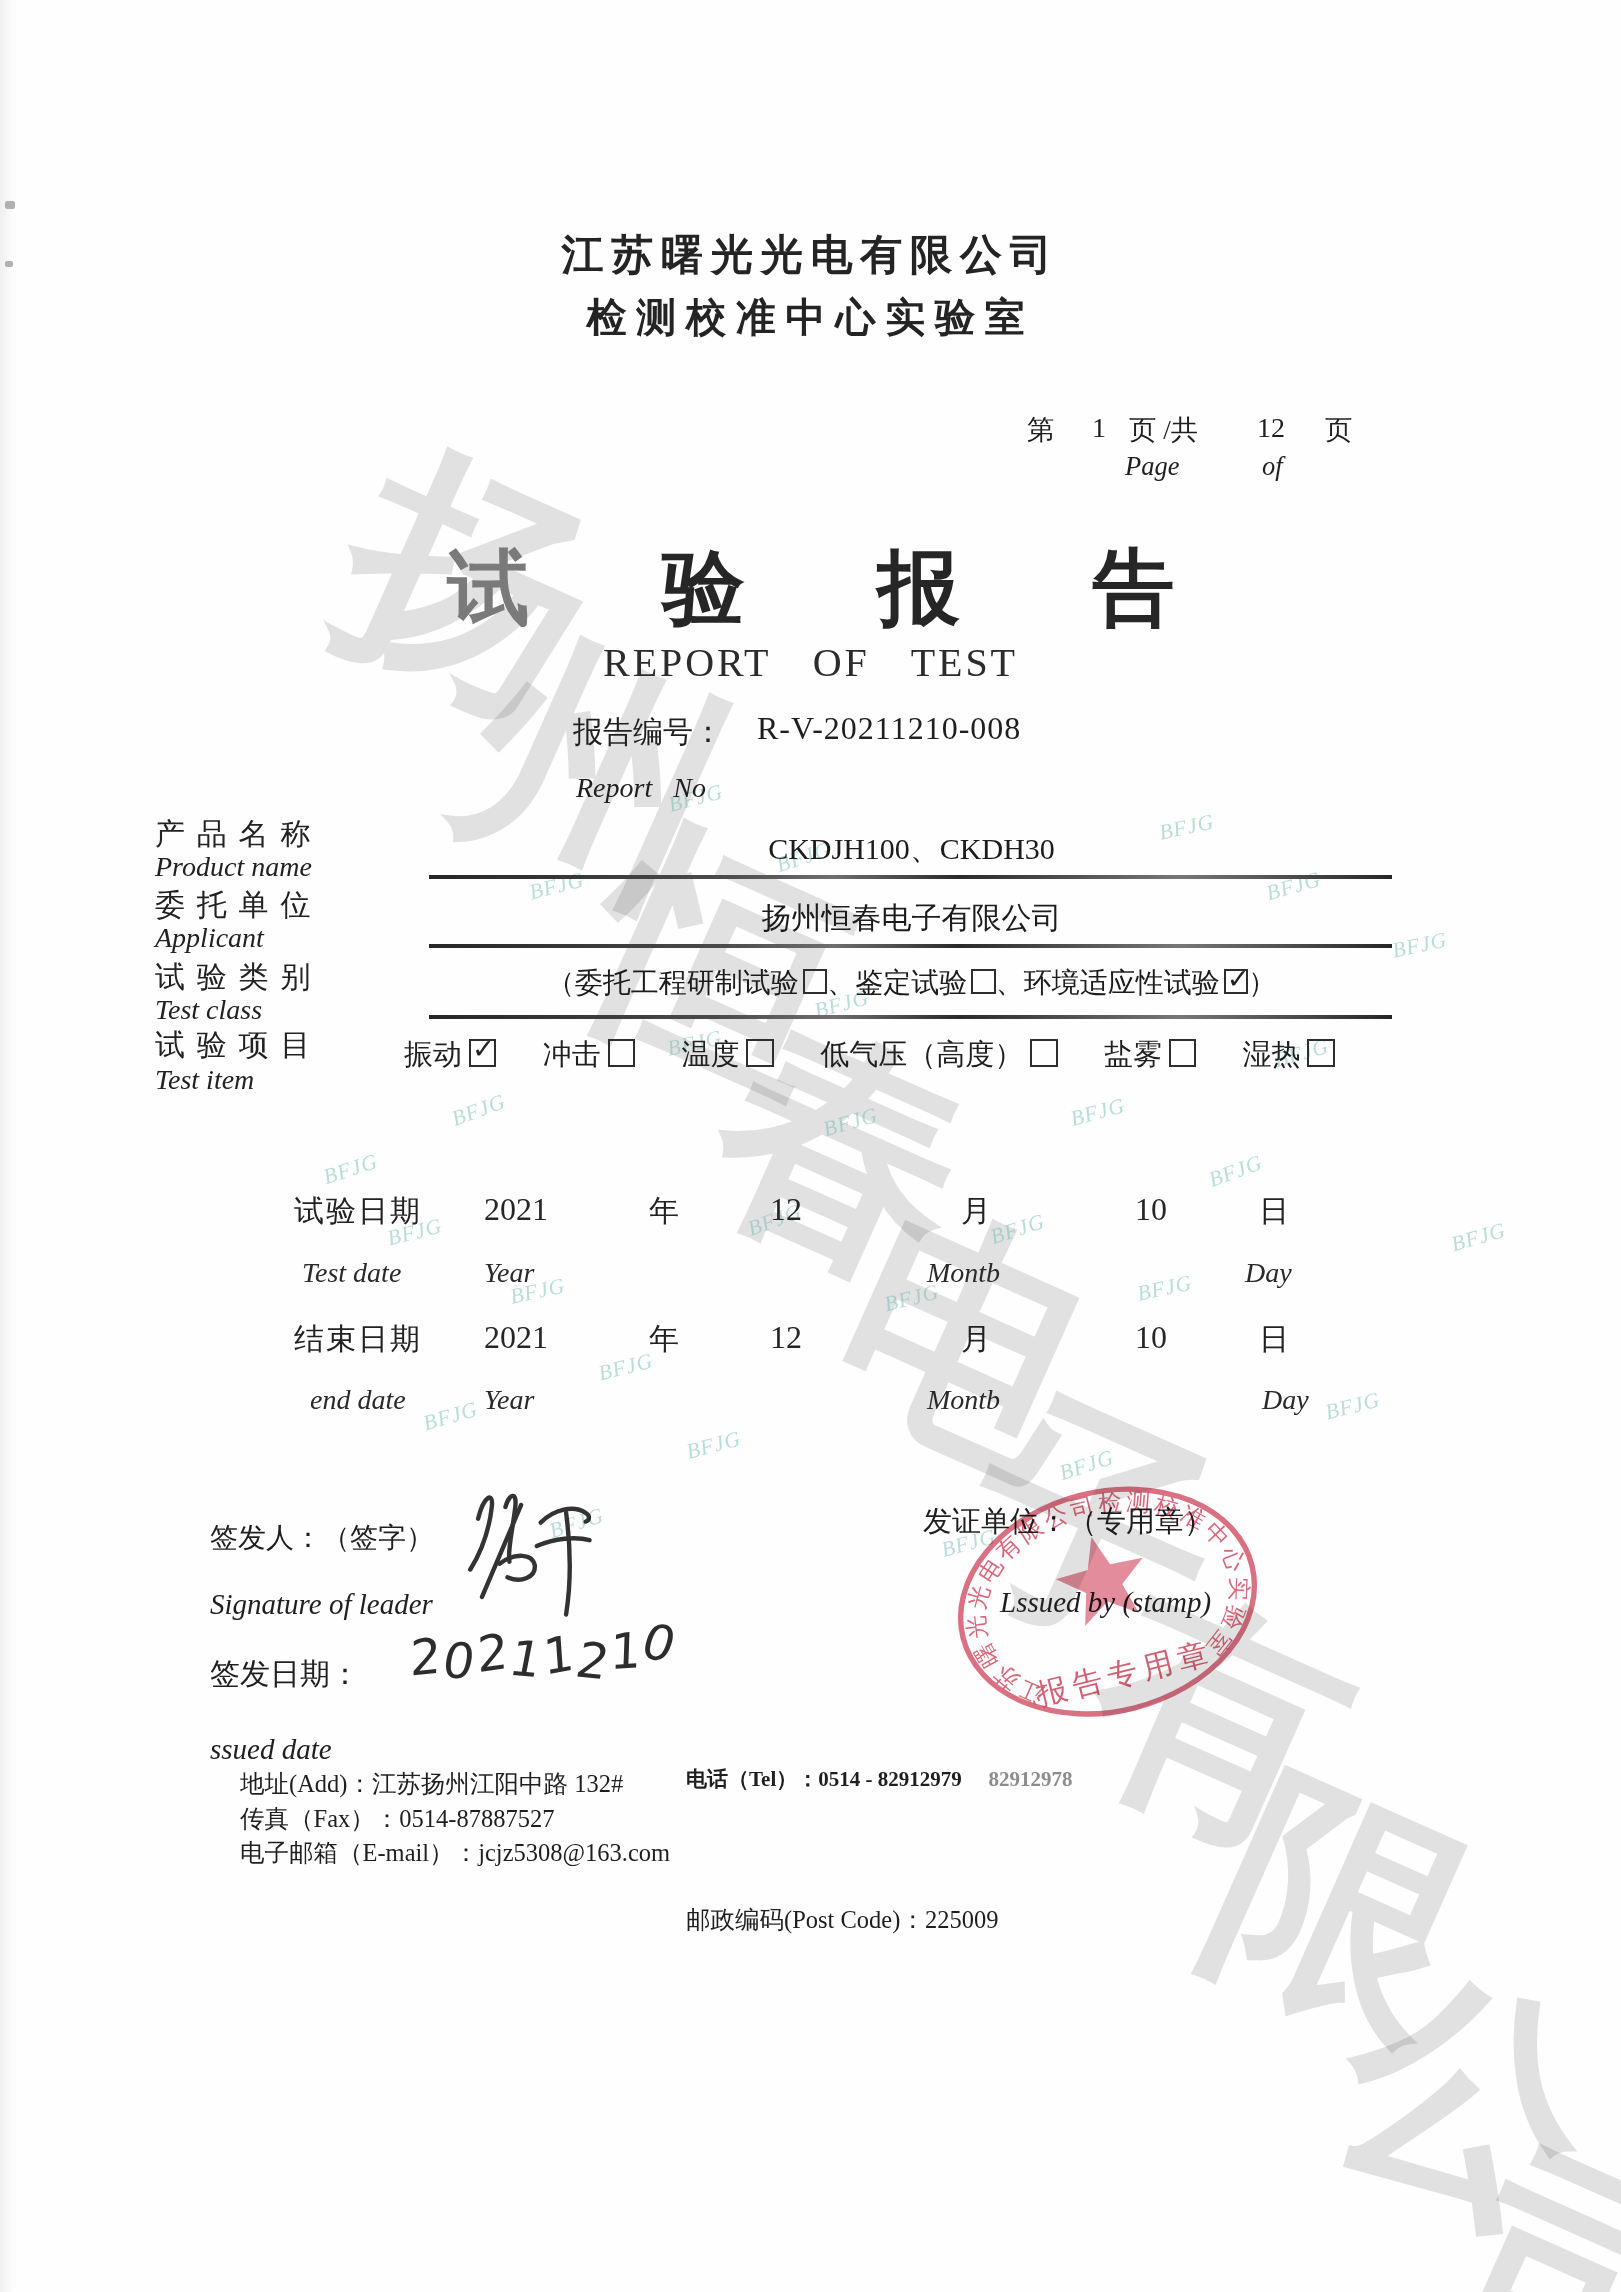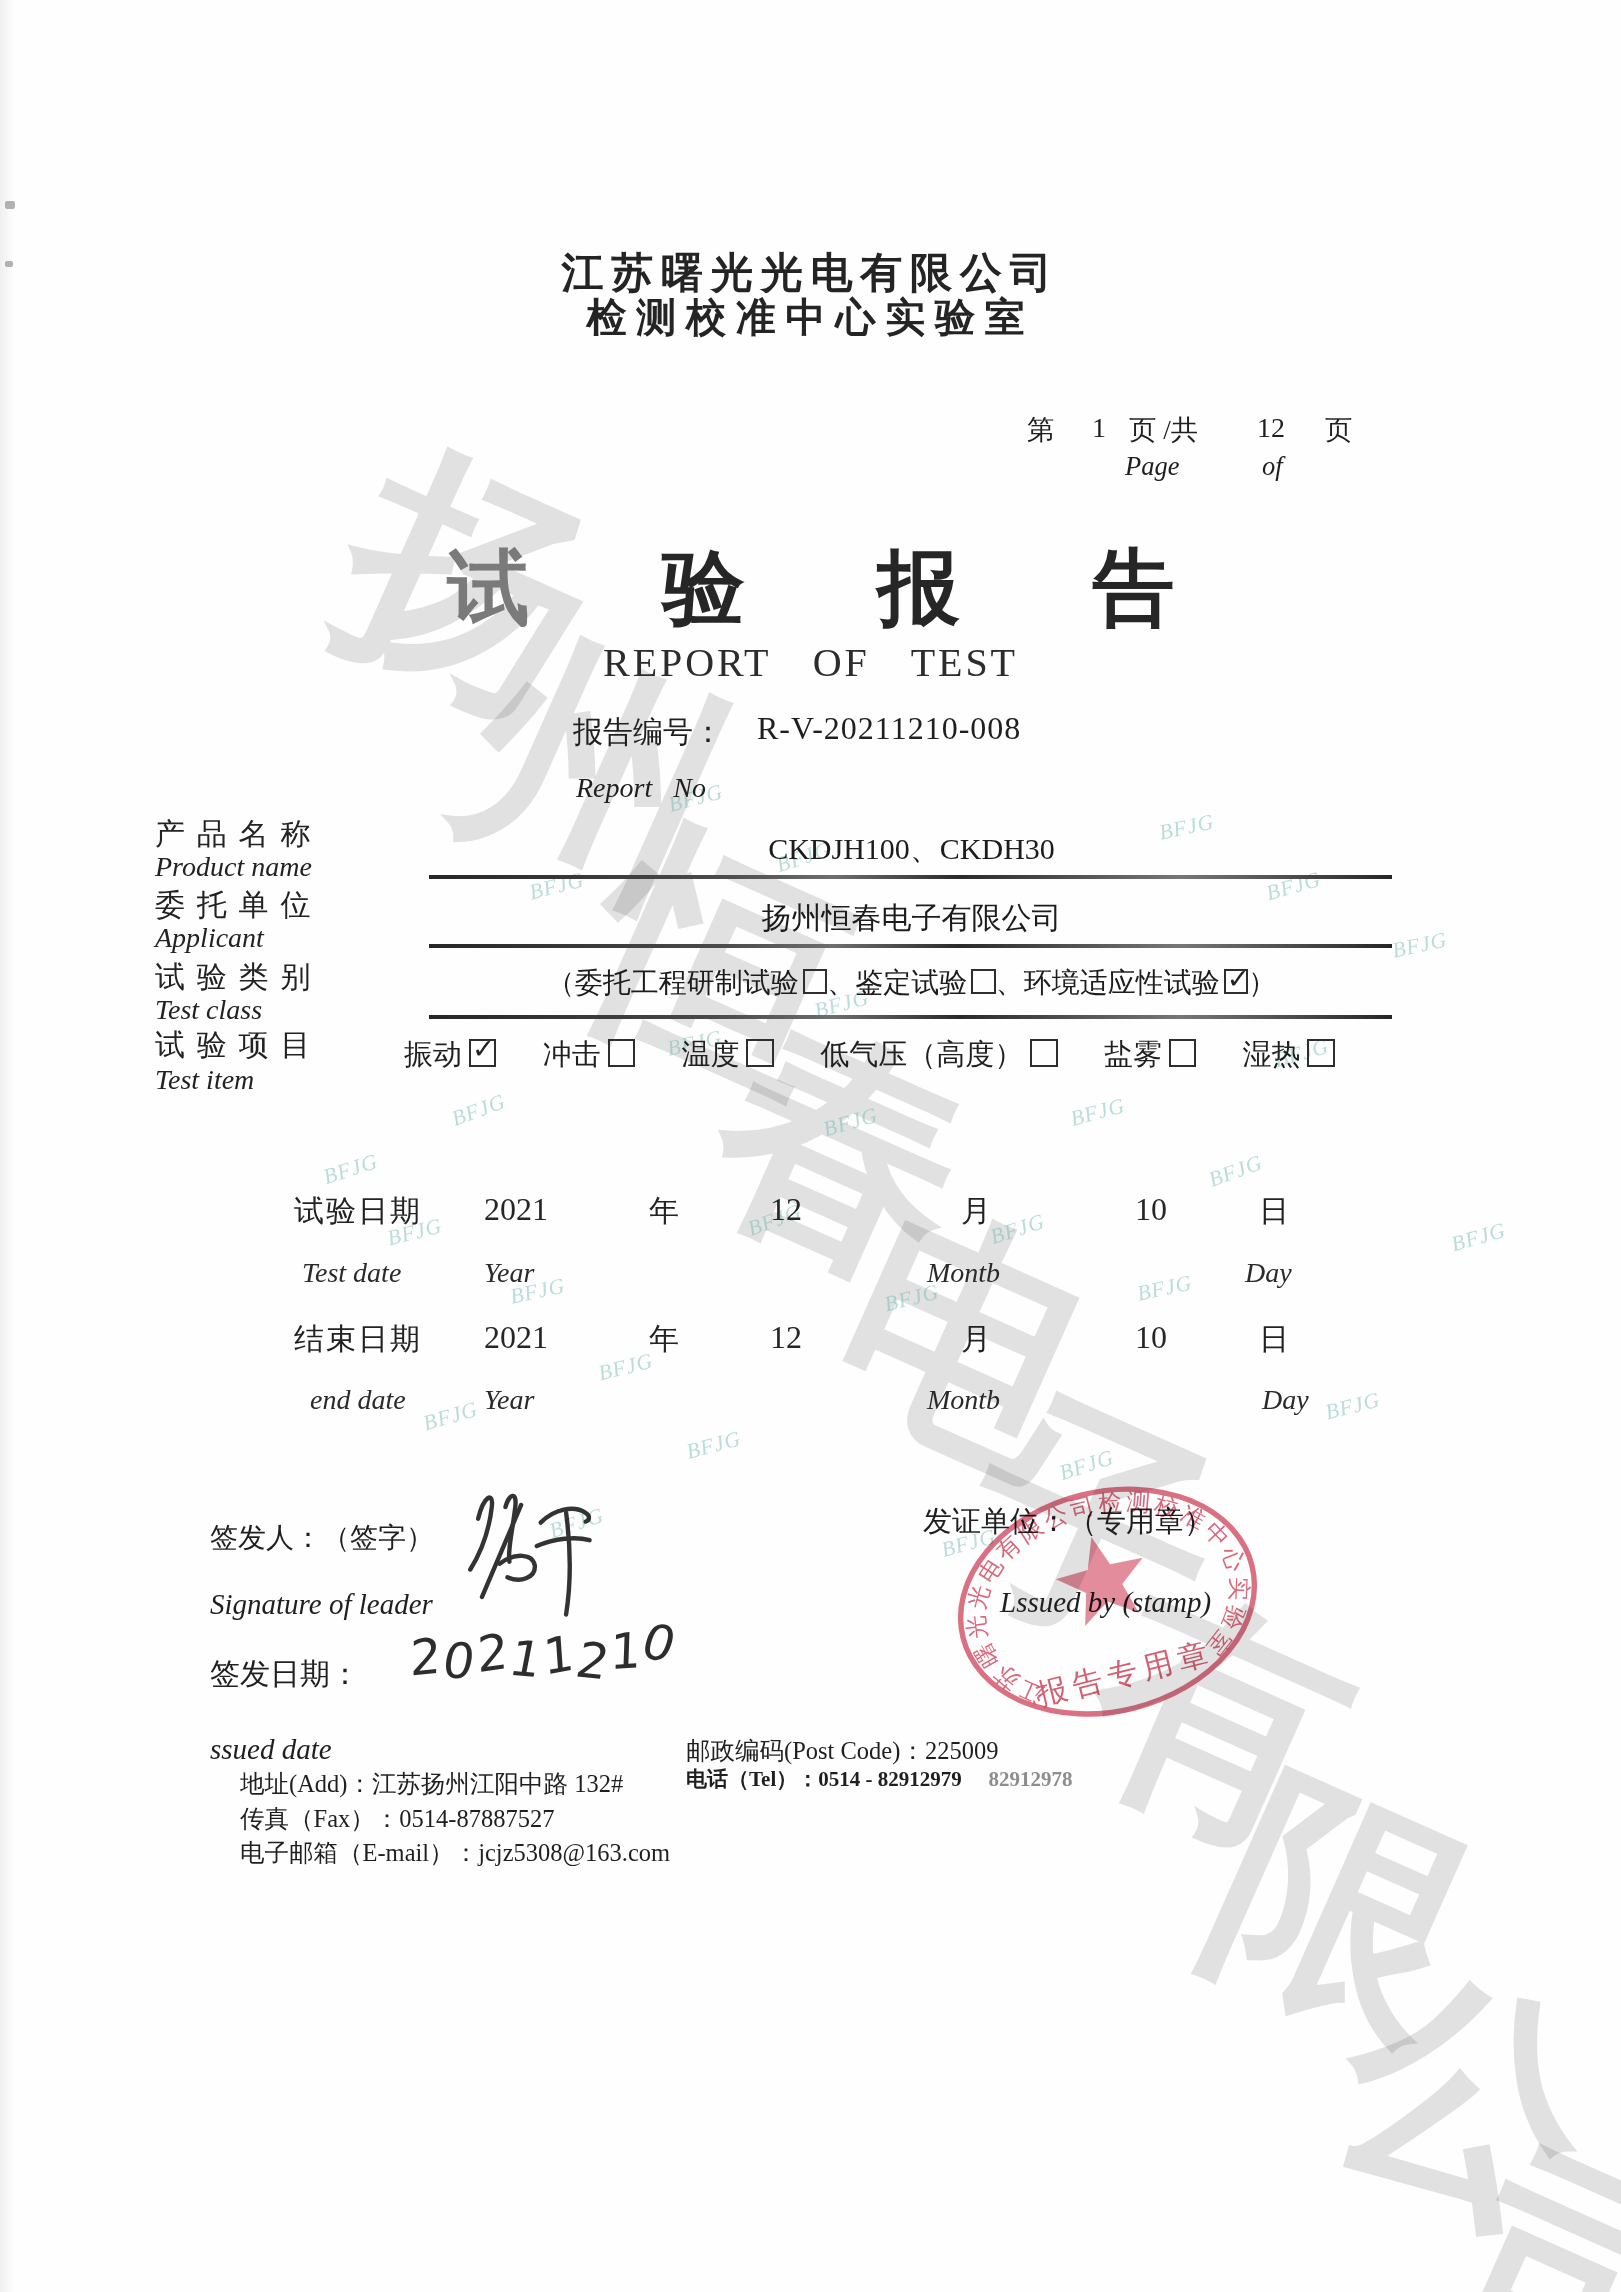--- a/index.html
+++ b/index.html
@@ -92,21 +92,21 @@
       <span style="left: 668px; top: 786px; transform: rotate(-15deg);">BFJG</span>
       <span style="left: 776px; top: 845px; transform: rotate(-18deg);">BFJG</span>
       <span style="left: 1159px; top: 815px; transform: rotate(-12deg);">BFJG</span>
       <span style="left: 1266px; top: 874px; transform: rotate(-16deg);">BFJG</span>
       <span style="left: 529px; top: 874px; transform: rotate(-14deg);">BFJG</span>
       <span style="left: 1451px; top: 1225px; transform: rotate(-16deg);">BFJG</span>
     </div>
   <div class="speck" style="left:4.9px;top:201px;width:9.8px;height:7.8px;"></div>
   <div class="speck" style="left:4.9px;top:261px;width:7.8px;height:5.9px;"></div>
 
-  <div class="abs center z cn" style="top:245px;font-size:42px;letter-spacing:7.8px;font-weight:600;color:#242424;">江苏曙光光电有限公司</div>
+  <div class="abs center z cn" style="top:227px;font-size:42px;letter-spacing:7.8px;font-weight:600;color:#242424;">江苏曙光光电有限公司</div>
   <div class="abs center z cn" style="top:290px;font-size:40px;letter-spacing:9.8px;font-weight:600;color:#242424;">检测校准中心实验室</div>
 
   <span class="abs z cn" style="left:1027px;top:412px;font-size:27.4px;">第</span>
   <span class="abs z" style="left:1092px;top:412px;font-size:28px;">1</span>
   <span class="abs z cn" style="left:1129px;top:412px;font-size:27.4px;">页 /共</span>
   <span class="abs z" style="left:1257px;top:412px;font-size:28px;">12</span>
   <span class="abs z cn" style="left:1325px;top:412px;font-size:27.4px;">页</span>
   <span class="abs z it" style="left:1125px;top:451px;font-size:26.5px;">Page</span>
   <span class="abs z it" style="left:1262px;top:451px;font-size:26.5px;">of</span>
 
@@ -209,16 +209,16 @@
     </g>
   </svg>
 
   <div class="abs z cn pre" style="left:240px;top:1767px;font-size:24.5px;">地址(Add)：江苏扬州江阳中路 132#</div>
   <div class="abs z cn pre" style="left:240px;top:1802px;font-size:24.5px;">传真（Fax）：0514-87887527</div>
   <div class="abs z cn pre" style="left:240px;top:1836px;font-size:24.5px;">电子邮箱（E-mail）：jcjz5308@163.com</div>
   <div class="abs z" style="left:686px;top:1765px;font-size:21px;font-weight:bold;">
     <span class="cn pre">电话（Tel）：0514 - 82912979</span>
     <span class="pre" style="color:#8d8d8d;margin-left:21.6px;">82912978</span>
   </div>
-  <div class="abs z cn pre" style="left:686px;top:1734px;font-size:24.5px;">邮政编码(Post Code)：225009</div>
+  <div class="abs z cn pre" style="left:686px;top:1903px;font-size:24.5px;">邮政编码(Post Code)：225009</div>
 
 </div>
 
 
 </body></html>

